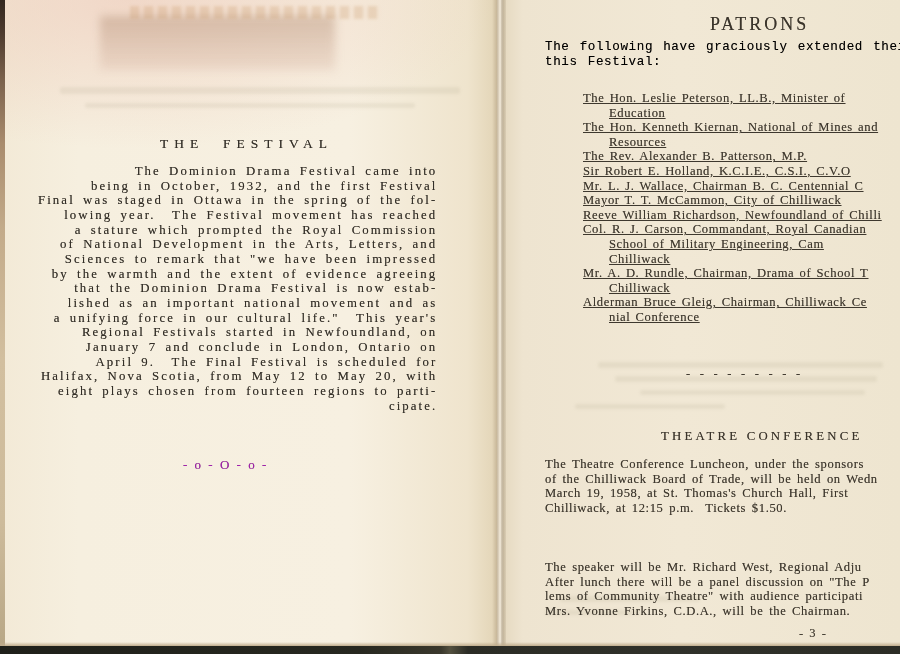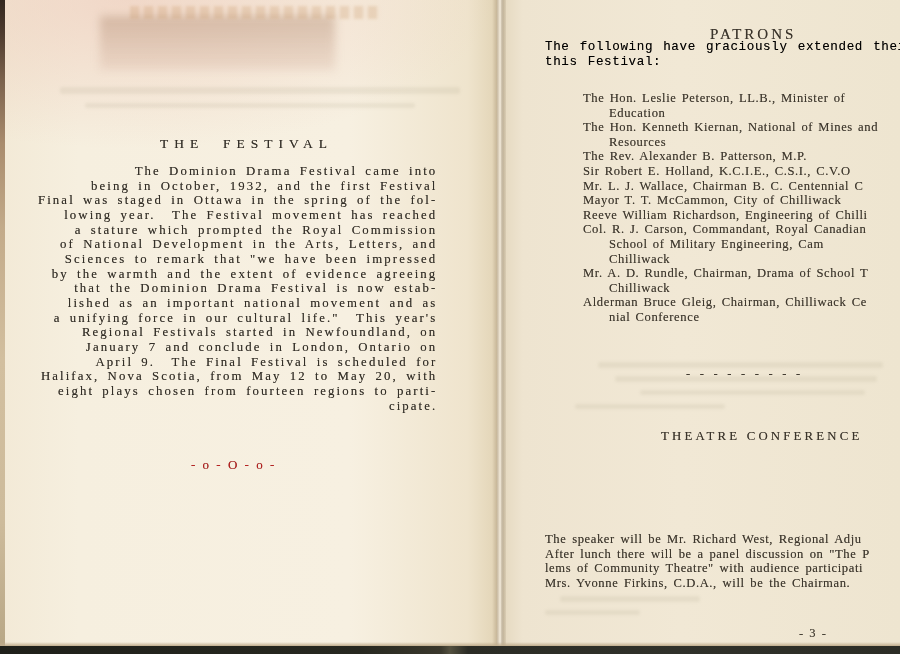--- a/index.html
+++ b/index.html
@@ -63,39 +63,39 @@
   .g8{left:85px;top:103px;width:330px;height:5px}
   
   .txt{position:absolute;text-shadow:0 0 0.5px rgba(55,48,38,0.55);}
   .festival-title{
     left:160px;top:136px;font-size:13.5px;letter-spacing:6px;white-space:pre;color:#332f28;
   }
   .festival-paragraph{
     left:38px;top:164px;font-size:12.8px;line-height:14.65px;
     letter-spacing:2.1px;word-spacing:3px;white-space:pre;text-indent:50px;color:#332f28;text-align:right;
   }
-  .left-divider{left:183px;top:457px;font-size:13px;letter-spacing:2px;white-space:pre;color:#b91c1c;margin-left:8px;}
-  .patrons-title{left:710px;top:14px;font-size:15px;letter-spacing:3px;color:#3a342b;margin-top:12px;}
+  .left-divider{left:183px;top:457px;font-size:13px;letter-spacing:2px;white-space:pre;color:#a21caf;}
+  .patrons-title{left:710px;top:14px;font-size:18px;letter-spacing:3px;color:#3a342b;}
   .patrons-intro{
     left:545px;top:40px;font-size:12.6px;line-height:14.8px;
     letter-spacing:0.6px;word-spacing:2px;white-space:pre;color:#000000;font-family:Liberation Mono, monospace;
   }
   .patron-list{
     position:absolute;left:583px;top:91px;font-size:12.6px;line-height:14.6px;
     letter-spacing:0.6px;word-spacing:1.5px;color:#3e382e;
   }
-  .patron-entry{white-space:pre;padding-left:26px;text-indent:-26px;text-shadow:0 0 0.5px rgba(55,48,38,0.5);}
+  .patron-entry{white-space:pre;padding-left:26px;text-indent:-26px;text-shadow:0 0 0.5px rgba(55,48,38,0.5);text-decoration:underline;}
   .patrons-divider{left:686px;top:366px;font-size:12.6px;letter-spacing:3.2px;white-space:pre;color:#3e382e;}
   .conference-title{left:661px;top:429px;font-size:12.8px;letter-spacing:3.2px;color:#3a342b;}
   .conference-p1{
     left:545px;top:457px;font-size:12.6px;line-height:14.7px;
     letter-spacing:0.6px;word-spacing:2px;white-space:pre;color:#3e382e;
   }
   .conference-p2{
-    left:545px;top:532px;font-size:12.6px;line-height:14.7px;
+    left:545px;top:560px;font-size:12.6px;line-height:14.7px;
     letter-spacing:0.6px;word-spacing:2px;white-space:pre;color:#3e382e;
   }
   .page-number{left:799px;top:626px;font-size:12.6px;letter-spacing:1.5px;white-space:pre;color:#464035;}
 </style>
 </head>
 <body>
 
 <div id="screen">
 
   <div class="left-page">
@@ -146,31 +146,35 @@
 
   <div class="patron-list">
     <div class="patron-entry">The Hon. Leslie Peterson, LL.B., Minister of
 Education</div>
     <div class="patron-entry">The Hon. Kenneth Kiernan, National of Mines and
 Resources</div>
     <div class="patron-entry">The Rev. Alexander B. Patterson, M.P.</div>
     <div class="patron-entry">Sir Robert E. Holland, K.C.I.E., C.S.I., C.V.O</div>
     <div class="patron-entry">Mr. L. J. Wallace, Chairman B. C. Centennial C</div>
     <div class="patron-entry">Mayor T. T. McCammon, City of Chilliwack</div>
-    <div class="patron-entry">Reeve William Richardson, Engineering of Chilli</div>
+    <div class="patron-entry">Reeve William Richardson, Newfoundland of Chilli</div>
     <div class="patron-entry">Col. R. J. Carson, Commandant, Royal Canadian
 School of Military Engineering, Cam
 Chilliwack</div>
     <div class="patron-entry">Mr. A. D. Rundle, Chairman, Drama of School T
 Chilliwack</div>
     <div class="patron-entry">Alderman Bruce Gleig, Chairman, Chilliwack Ce
 nial Conference</div>
   </div>
 
   <div class="txt patrons-divider">- - - - - - - - -</div>
   <div class="txt conference-title">THEATRE CONFERENCE</div>
+  <div class="txt conference-p1">The Theatre Conference Luncheon, under the sponsors
+of the Chilliwack Board of Trade, will be held on Wedn
+March 19, 1958, at St. Thomas's Church Hall, First
+Chilliwack, at 12:15 p.m.  Tickets $1.50.</div>
   <div class="txt conference-p2">The speaker will be Mr. Richard West, Regional Adju
 After lunch there will be a panel discussion on "The P
 lems of Community Theatre" with audience participati
 Mrs. Yvonne Firkins, C.D.A., will be the Chairman.</div>
   <div class="txt page-number">- 3 -</div>
 
 </div>
 
 </body></html>

